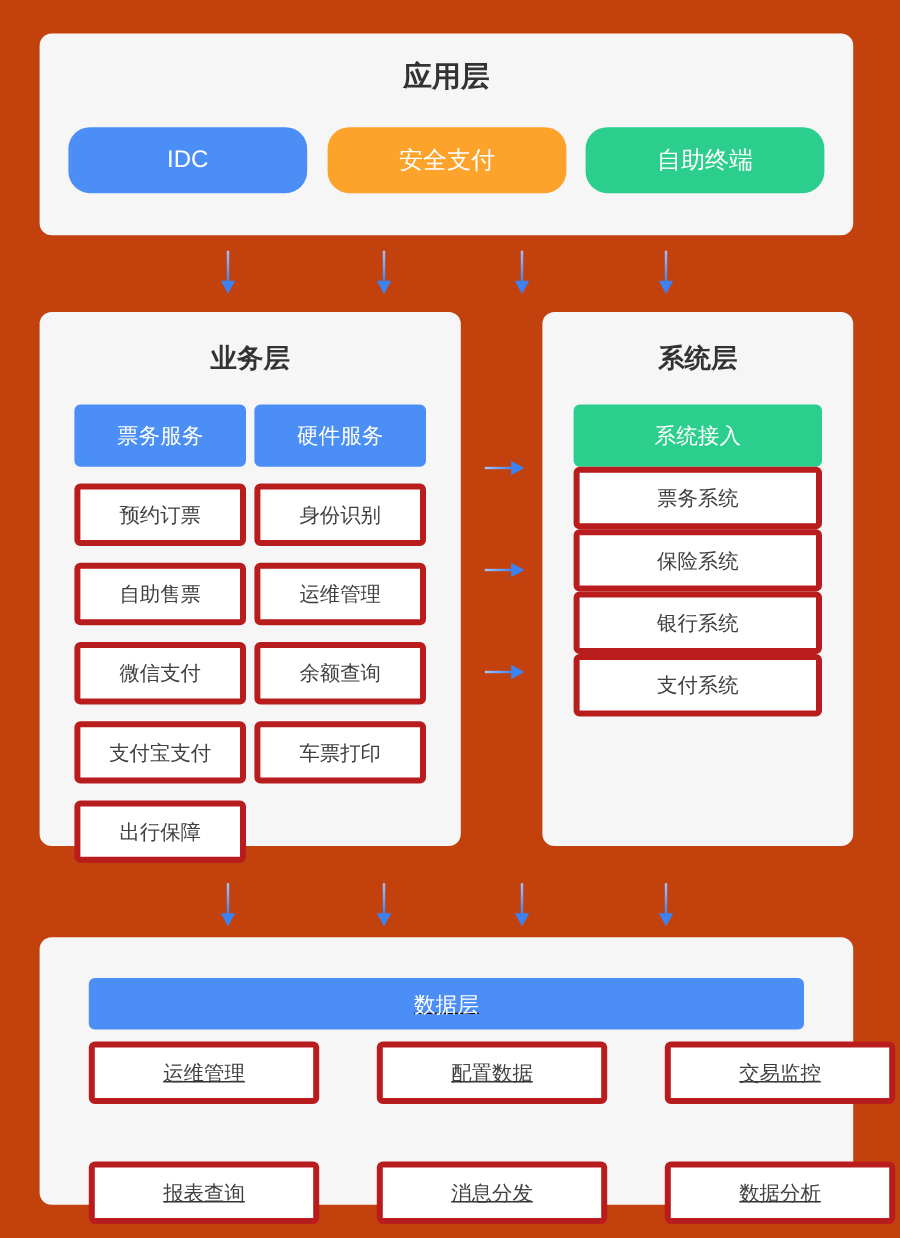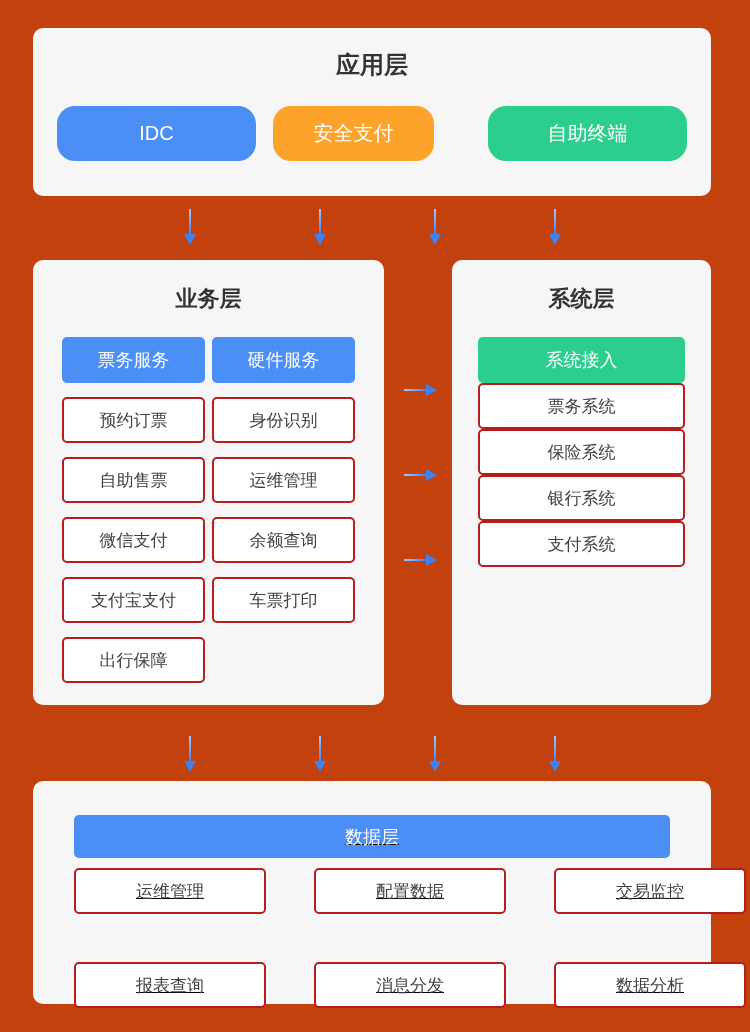--- a/index.html
+++ b/index.html
@@ -12,28 +12,28 @@
   .panel-sys     { left:452px; top:260px; width:259px; height:445px; }
   .card-bottom   { left:33px; top:781px; width:678px; height:223px; }
 
   .layer-title { position:absolute; left:0; top:26px; width:100%; text-align:center;
                  font-weight:bold; color:#333333; font-size:22px; line-height:26px; }
   .card-top .layer-title { font-size:24px; top:24px; }
 
   .pill { position:absolute; height:55px; border-radius:18px; display:flex; align-items:center;
           justify-content:center; color:#ffffff; font-size:20px; }
   .pill.p1 { left:24px;  top:78px; width:199px; background:#4a8ef6; }
-  .pill.p2 { left:240px; top:78px; width:161px; background:#fda32b; }
+  .pill.p2 { left:240px; top:78px; width:199px; background:#fda32b; }
   .pill.p3 { left:455px; top:78px; width:199px; background:#2bce8d;text-align:center; }
 
   .grid-biz { position:absolute; left:29px; top:77px; display:grid;
               grid-template-columns:143px 143px; column-gap:7px; row-gap:14px; }
   .grid-sys { position:absolute; left:26px; top:77px; display:grid;
               grid-template-columns:207px; }
-  .cell { height:42px; background:#ffffff; border:2px solid #b91c1c; border-radius:5px;
+  .cell { height:42px; background:#ffffff; border:5px solid #b91c1c; border-radius:5px;
           display:flex; align-items:center; justify-content:center;
           font-size:17px; color:#404040; }
   .cell.hdr-blue  { background:#4a8ef6; border-color:#4a8ef6; color:#ffffff; font-size:18px; }
   .cell.hdr-green { background:#2bce8d; border-color:#2bce8d; color:#ffffff; font-size:18px; }
 
   .bottom-content { position:absolute; left:41px; top:34px; width:596px;text-decoration:underline; }
   .banner { height:43px; background:#4a8ef6; border-radius:5px; display:flex; align-items:center;
             justify-content:center; color:#ffffff; font-size:18px; }
   .grid-data { margin-top:10px; display:grid; grid-template-columns:192px 192px 192px;
                column-gap:10px; row-gap:14px;gap:48px; }

